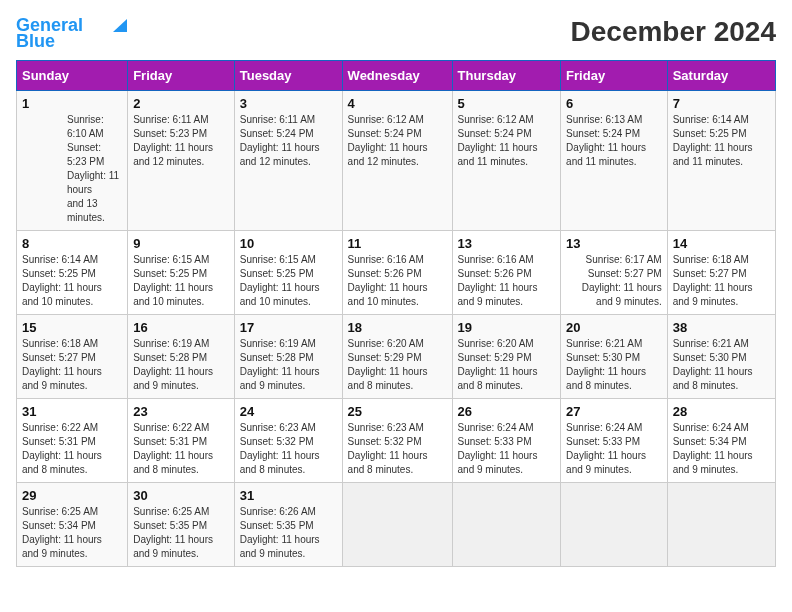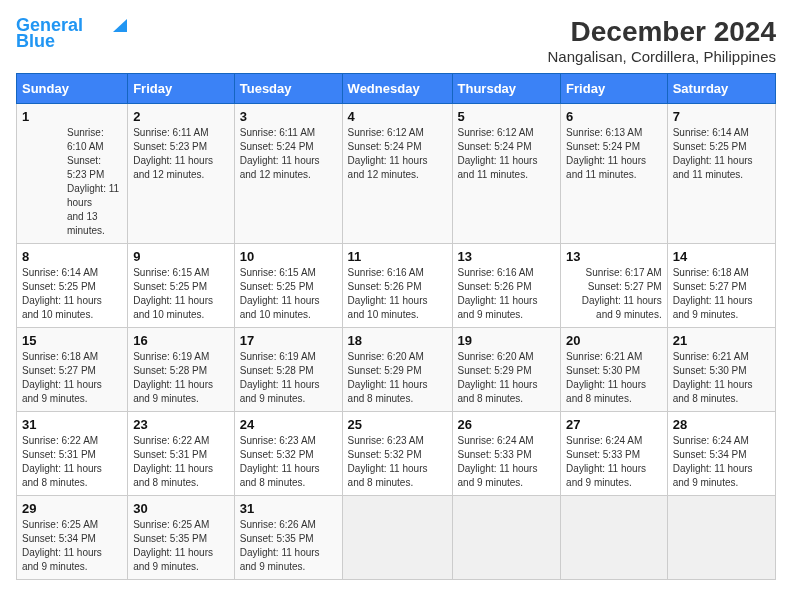--- a/index.html
+++ b/index.html
@@ -40,21 +40,21 @@
     .location {
       font-size: 15px;
       color: #333;
     }
     table {
       width: 100%;
       border-collapse: collapse;
       font-size: 11px;
     }
     thead tr th {
-      background-color: #3b82f6;
+      background-color: #a21caf;
       color: #fff;
       padding: 7px 5px;
       text-align: left;
       font-size: 13px;
       font-weight: bold;
       border: 1px solid #1565C0;
     }
     tbody tr td {
       border: 1px solid #ccc;
       padding: 5px 5px;
@@ -92,21 +92,20 @@
         <span class="logo-text"><span>General</span></span>
         <svg width="22" height="22" viewBox="0 0 22 22" style="margin-left:2px;margin-top:-2px;">
           <polygon points="4,18 18,5 18,18" fill="#2196F3"></polygon>
         </svg>
       </div>
       <span class="logo-text" style="color:#2196F3;margin-top:-4px;">Blue</span>
     </div>
   </div>
   <div class="title-block">
     <div class="month-title">December 2024</div>
-    <div class="location">Nangalisan, Cordillera, Philippines</div>
   </div>
 </div>
 
 <table>
   <thead>
     <tr>
     <th>Sunday</th>
         <th>Friday</th>
         <th>Tuesday</th>
         <th>Wednesday</th>
@@ -255,21 +254,21 @@
 and 8 minutes.</div>
         </td>
         <td>
           <span class="day-num">20</span>
           <div class="day-info" style="white-space: pre-line;">Sunrise: 6:21 AM
 Sunset: 5:30 PM
 Daylight: 11 hours
 and 8 minutes.</div>
         </td>
         <td>
-          <span class="day-num">21</span>
+          <span class="day-num">38</span>
           <div class="day-info" style="white-space: pre-line;">Sunrise: 6:21 AM
 Sunset: 5:30 PM
 Daylight: 11 hours
 and 8 minutes.</div>
         </td>
       </tr>
       <tr>
         <td>
           <span class="day-num">31</span>
           <div class="day-info" style="white-space: pre-line;">Sunrise: 6:22 AM

